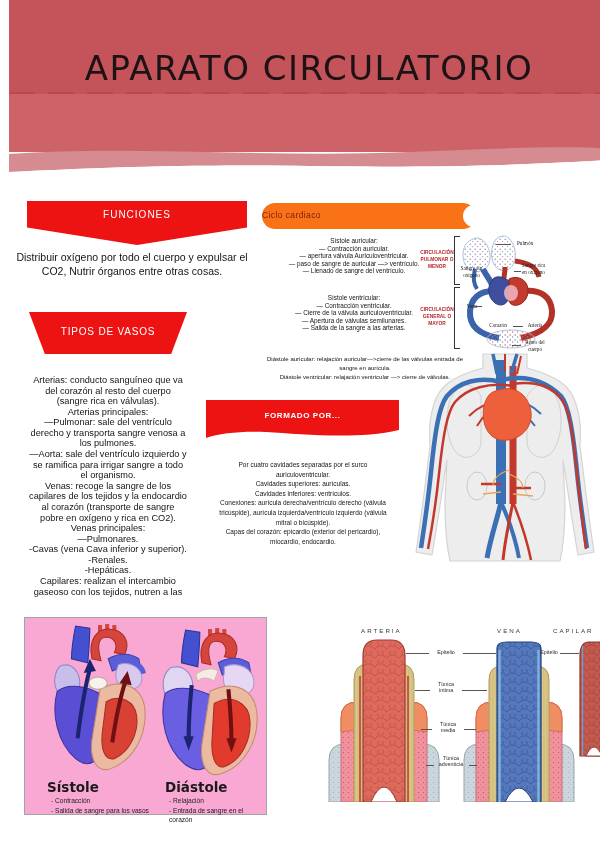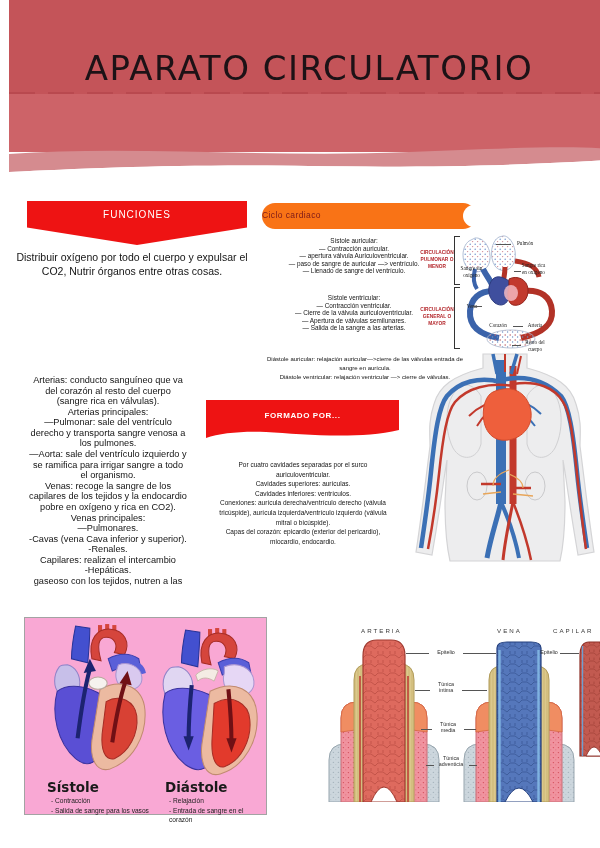--- a/index.html
+++ b/index.html
@@ -160,40 +160,44 @@
   <div class="abs ldr" style="left:464px;top:306px;width:9px;"></div>
   <div class="abs ldr" style="left:504px;top:326px;width:10px;"></div>
   <div class="abs ldr" style="left:503px;top:345px;width:9px;"></div>
 
   <div class="abs txt t-diastole">
       <div>Diástole auricular: relajación auricular—&gt;cierre de las válvulas entrada de</div>
       <div>sangre en aurícula.</div>
       <div>Diástole ventricular: relajación ventricular —&gt; cierre de válvulas.</div>
     </div>
 
+  <div class="abs banner bn-tipos">
+    <div class="bn-label">TIPOS DE VASOS</div>
+  </div>
   <div class="abs txt t-tipos">
       <div>Arterias: conducto sanguíneo que va</div>
       <div>del corazón al resto del cuerpo</div>
       <div>(sangre rica en válvulas).</div>
       <div>Arterias principales:</div>
       <div>—Pulmonar: sale del ventrículo</div>
       <div>derecho y transporta sangre venosa a</div>
       <div>los pulmones.</div>
       <div>—Aorta: sale del ventrículo izquierdo y</div>
       <div>se ramifica para irrigar sangre a todo</div>
       <div>el organismo.</div>
       <div>Venas: recoge la sangre de los</div>
       <div>capilares de los tejidos y la endocardio</div>
+      <div>al corazón (transporte de sangre</div>
       <div>pobre en oxígeno y rica en CO2).</div>
       <div>Venas principales:</div>
       <div>—Pulmonares.</div>
       <div>-Cavas (vena Cava inferior y superior).</div>
       <div>-Renales.</div>
+      <div>-Hepáticas.</div>
       <div>Capilares: realizan el intercambio</div>
-      <div>-Hepáticas.</div>
       <div>gaseoso con los tejidos, nutren a las</div>
     </div>
 
   <svg class="abs bn-formado" viewBox="0 0 193 42">
     <path d="M0,0 L193,0 L193,30 C150,40 96,34 60,32 C36,31 14,33 0,38 Z" fill="#ee1313"></path>
   </svg>
   <div class="abs bn-formado-label">FORMADO POR...</div>
   <div class="abs txt t-formado">
       <div>Por cuatro cavidades separadas por el surco</div>
       <div>auriculoventricular.</div>

